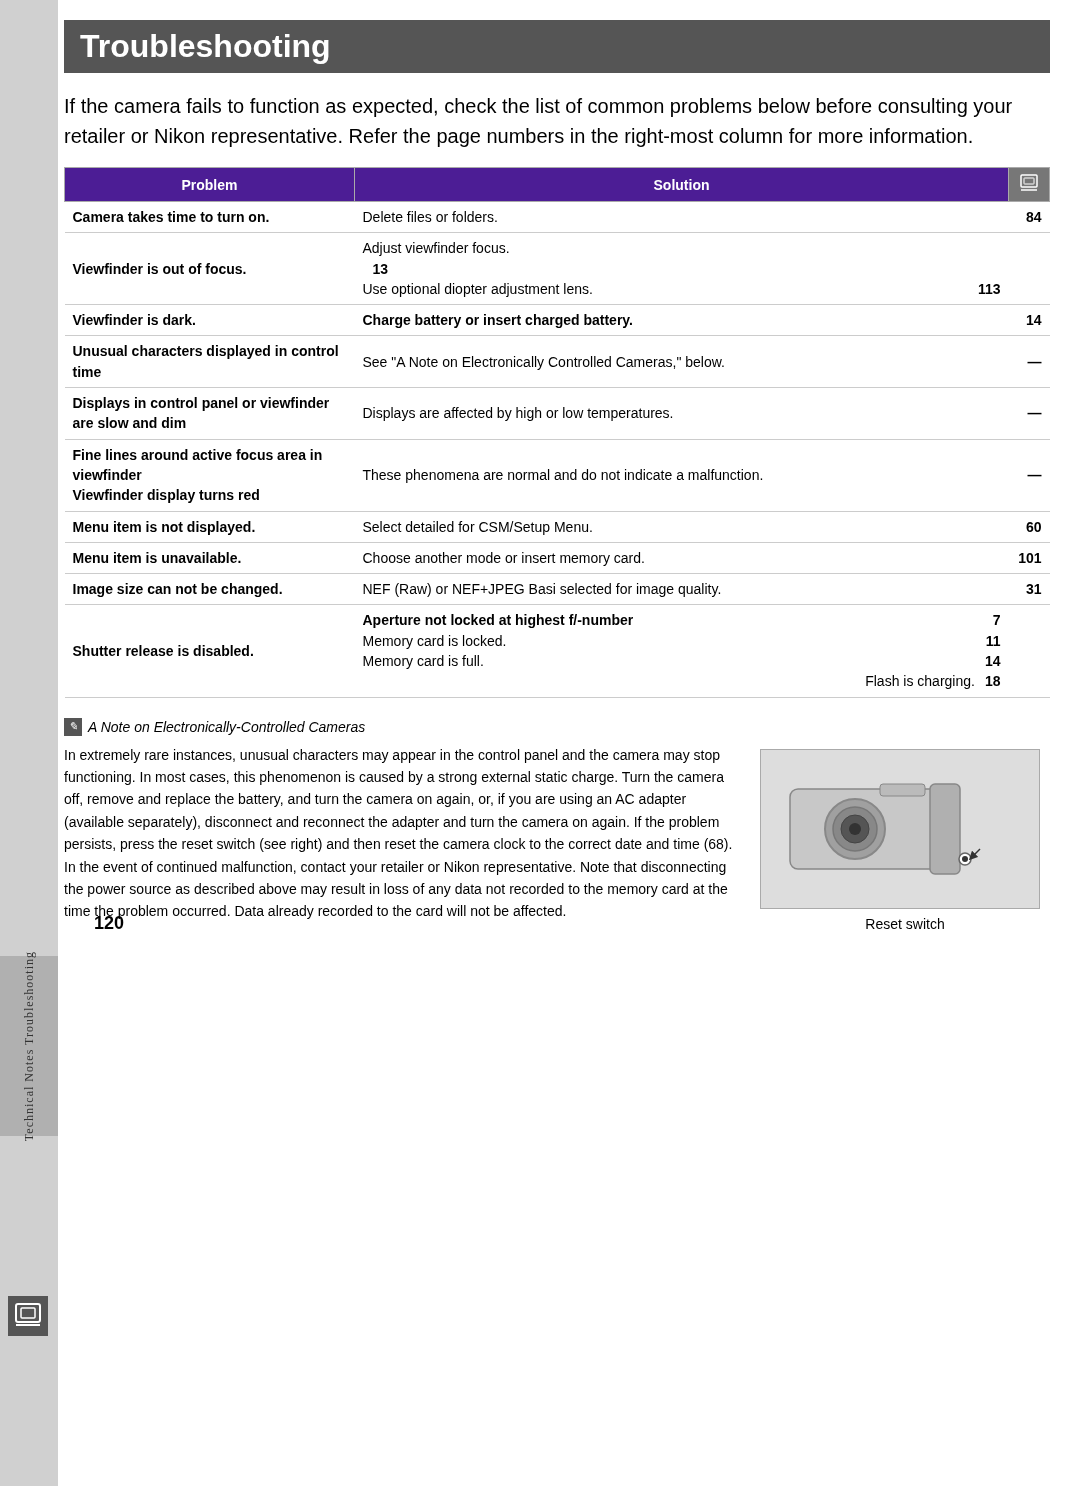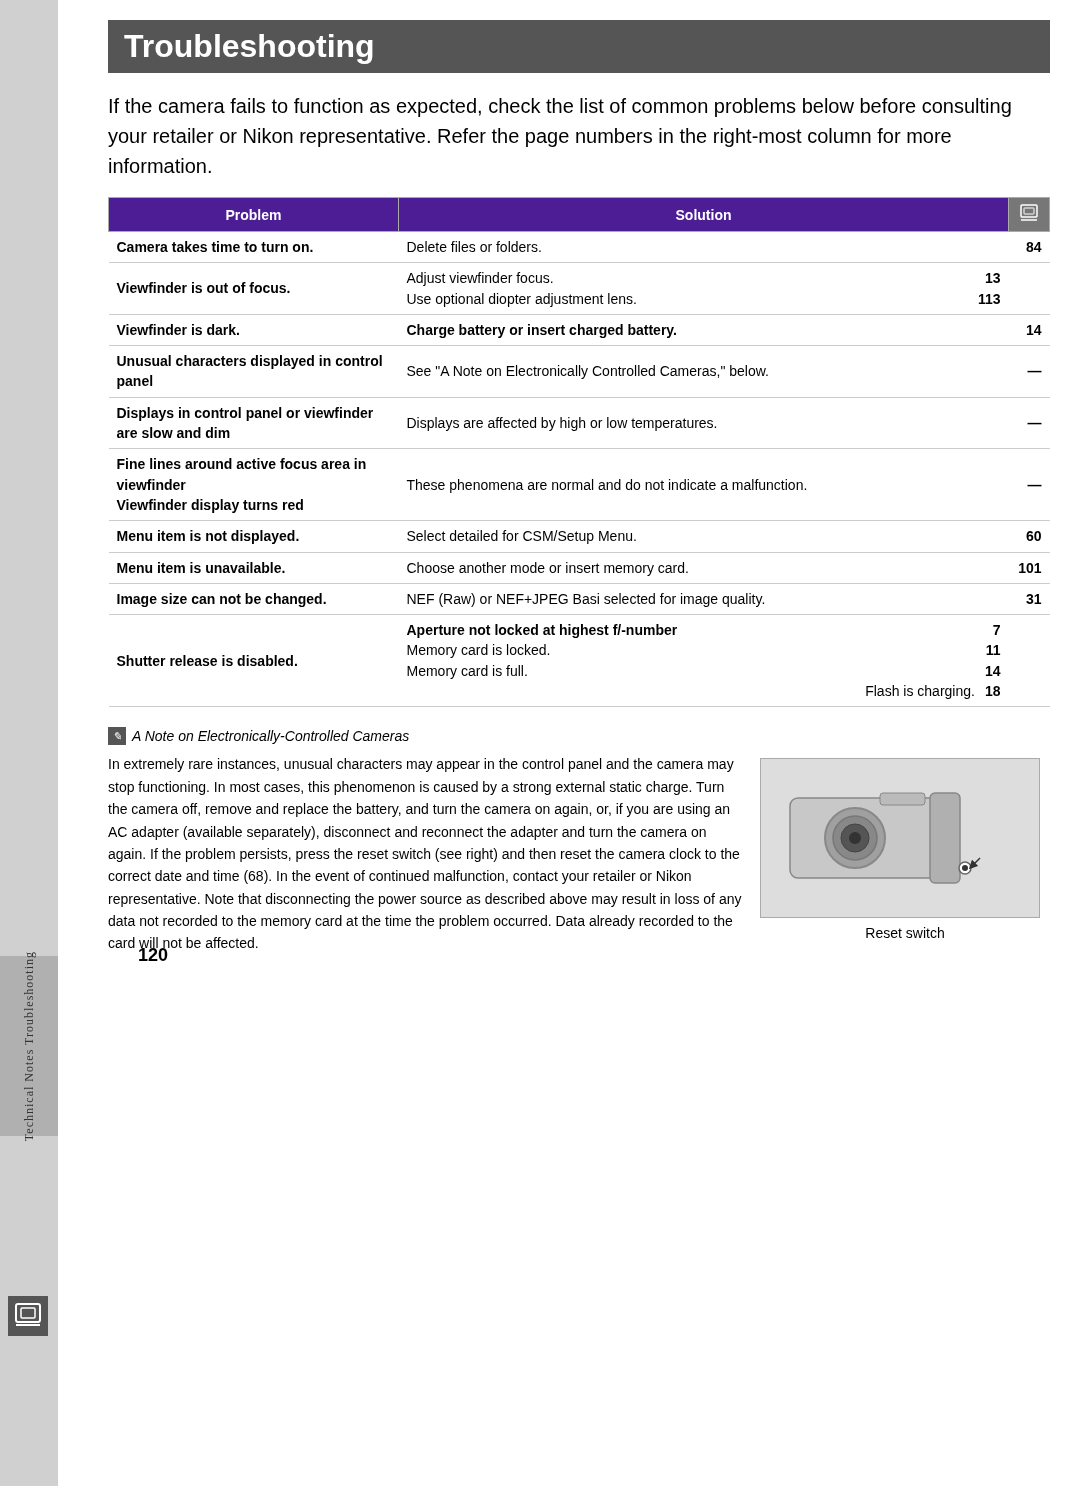--- a/index.html
+++ b/index.html
@@ -64,21 +64,21 @@
       background: #555;
       display: flex;
       align-items: center;
       justify-content: center;
       color: #fff;
       font-size: 20px;
     }
 
     
     .content {
-      margin-left: 70px;
+      margin-left: 26px;
       padding: 20px 30px 40px 38px;
     }
 
     
     .title-bar {
       background: #555;
       color: #fff;
       padding: 8px 16px;
       margin-bottom: 18px;
       display: inline-block;
@@ -291,42 +291,42 @@
         <tr>
           <td class="problem-col">Camera takes time to turn on.</td>
           <td class="solution-col">Delete files or folders.</td>
           <td class="page-col">84</td>
         </tr>
 
         <tr>
           <td class="problem-col">Viewfinder is out of focus.</td>
           <td class="solution-col">
             <div class="solution-multi">
-              <div style="display:flex; justify-content:space-between;">
+              <div style="display:flex; justify-content:space-between;flex-direction:column;">
                   <span>Adjust viewfinder focus.</span>
                   <span style="font-weight:bold; margin-left:10px;">13</span>
                 </div>
               <div style="display:flex; justify-content:space-between;">
                   <span>Use optional diopter adjustment lens.</span>
                   <span style="font-weight:bold; margin-left:10px;">113</span>
                 </div>
             </div>
           </td>
           <td class="page-col"></td>
         </tr>
 
         <tr>
           <td class="problem-col">Viewfinder is dark.</td>
           <td class="solution-col"><strong>Charge battery or insert charged battery.</strong></td>
           <td class="page-col">14</td>
         </tr>
 
 
         <tr>
-          <td class="problem-col">Unusual characters displayed in control panel</td>
+          <td class="problem-col">Unusual characters displayed in control time</td>
           <td class="solution-col">See "A Note on Electronically Controlled Cameras," below.</td>
           <td class="page-col">—</td>
         </tr>
 
         <tr>
           <td class="problem-col">Displays in control panel or viewfinder are slow and dim</td>
           <td class="solution-col">Displays are affected by high or low temperatures.</td>
           <td class="page-col">—</td>
         </tr>
 

